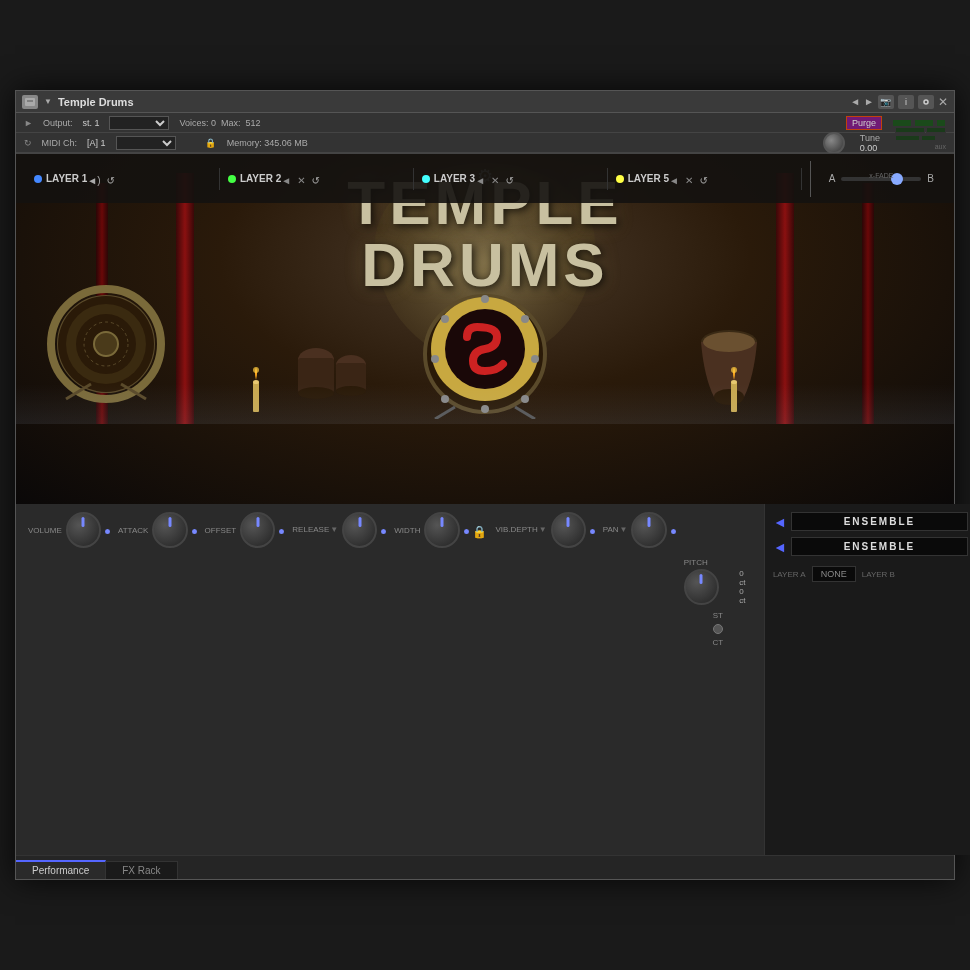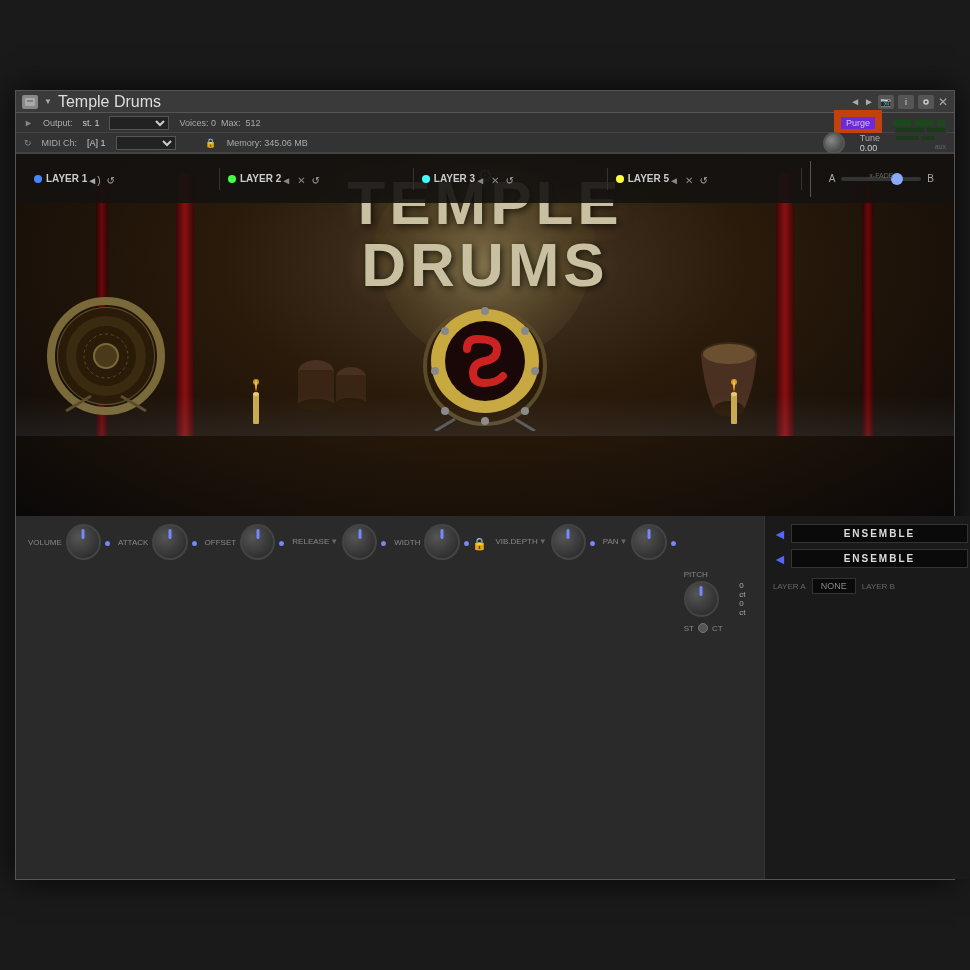--- a/index.html
+++ b/index.html
@@ -47,22 +47,22 @@
       align-items: center;
       justify-content: center;
     }
     .instrument-icon svg { width: 12px; height: 10px; }
     .arrow-down {
       color: #aaa;
       font-size: 8px;
     }
     .instrument-title {
       color: #ddd;
-      font-size: 16px;
-      font-weight: normal;
+      font-size: 11px;
+      font-weight: bold;
     }
     .top-bar-right {
       display: flex;
       align-items: center;
       gap: 4px;
     }
     .nav-arrow {
       color: #aaa;
       font-size: 10px;
       cursor: pointer;
@@ -101,22 +101,22 @@
       background: #222;
       border: 1px solid #555;
       color: #ccc;
       font-size: 9px;
       padding: 0 2px;
       height: 14px;
       width: 60px;
     }
     .voices-info { color: #aaa; font-size: 9px; }
     .purge-btn {
-      background: #6d28d9;
-      border: 7px solid #c2410c;
+      background: #701a75;
+      border: 1px solid #c2410c;
       color: #ccc;
       font-size: 9px;
       padding: 1px 5px;
       cursor: pointer;
       margin-left: auto;
     }
     .meter-bars {
       display: flex;
       gap: 2px;
     }
@@ -415,20 +415,21 @@
       font-size: 8px;
       color: #aaa;
       display: flex;
       flex-direction: column;
     }
     .st-ct-row {
       display: flex;
       align-items: center;
       gap: 4px;
       margin-top: 4px;
+      flex-direction: column;
     }
     .st-ct-label { font-size: 8px; color: #888; }
     .toggle-dot {
       width: 10px;
       height: 10px;
       border-radius: 50%;
       background: #555;
       border: 1px solid #777;
     }
 
@@ -853,14 +854,18 @@
       </div>
 
       <div class="layer-ab-row">
         <span class="layer-ab-label">LAYER A</span>
         <button class="none-btn">NONE</button>
         <span class="layer-ab-label">LAYER B</span>
       </div>
     </div>
   </div>
 
+  <div class="bottom-tabs">
+    <div class="tab active">Performance</div>
+    <div class="tab">FX Rack</div>
+  </div>
 
 </div>
 
 </body></html>

